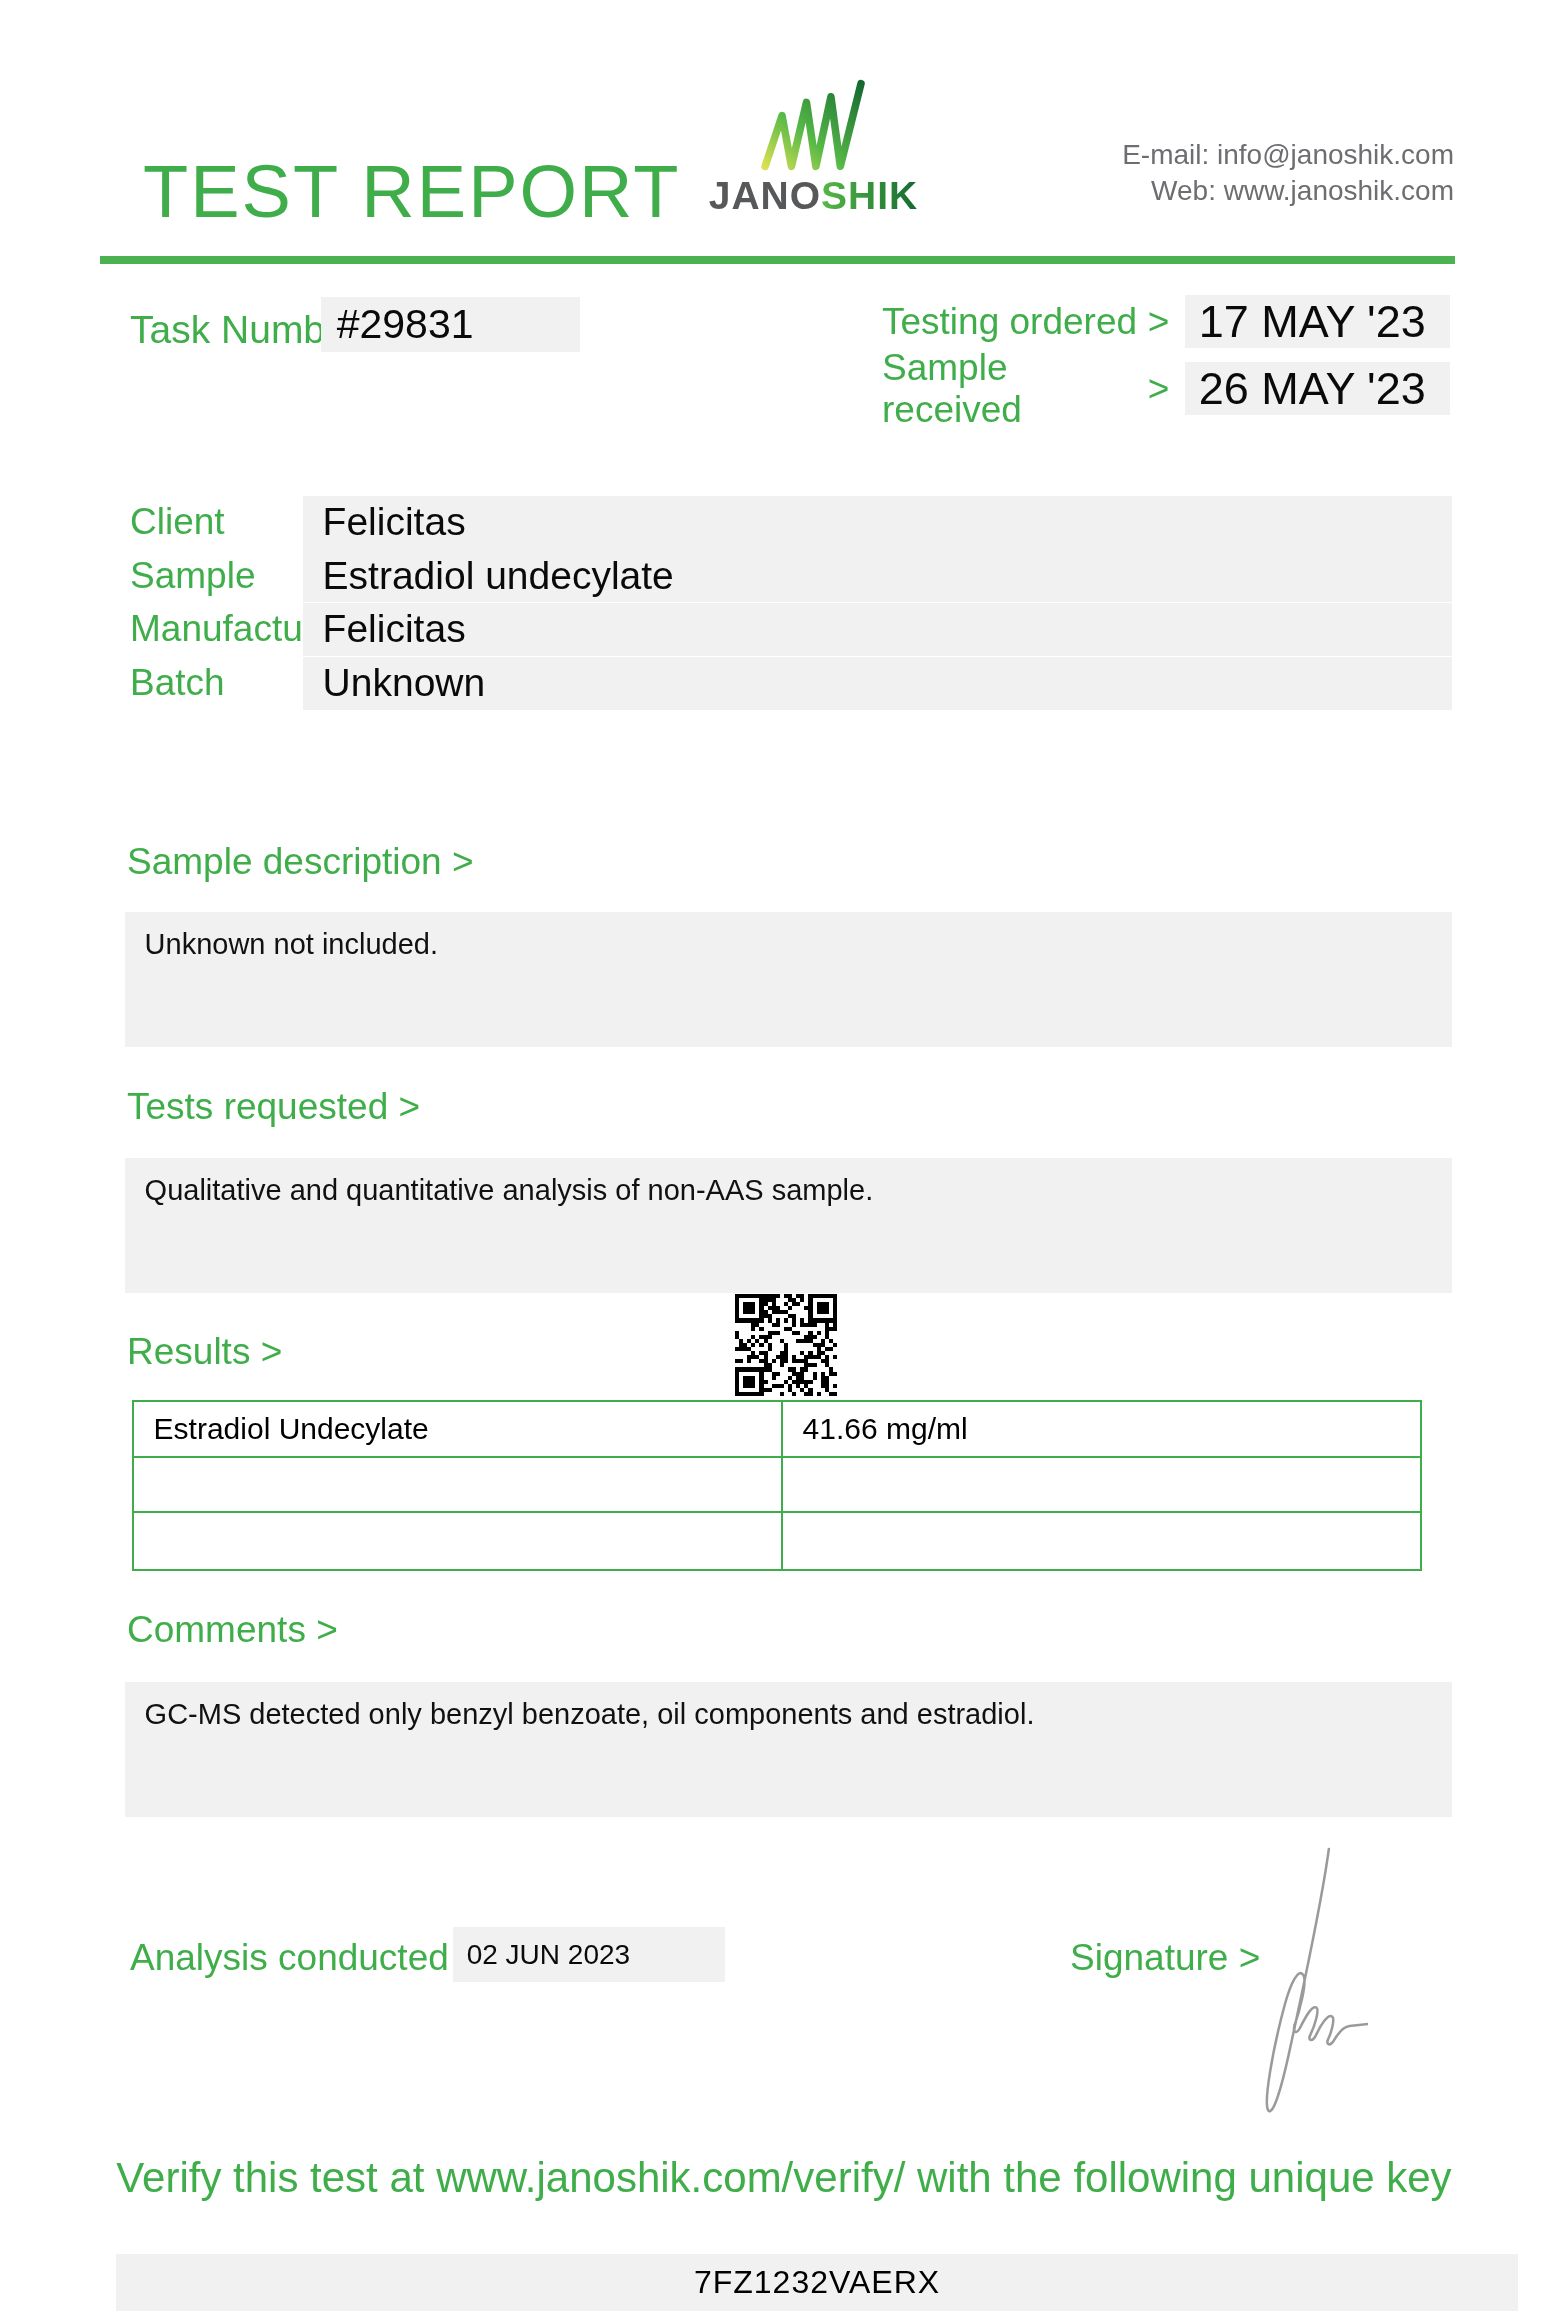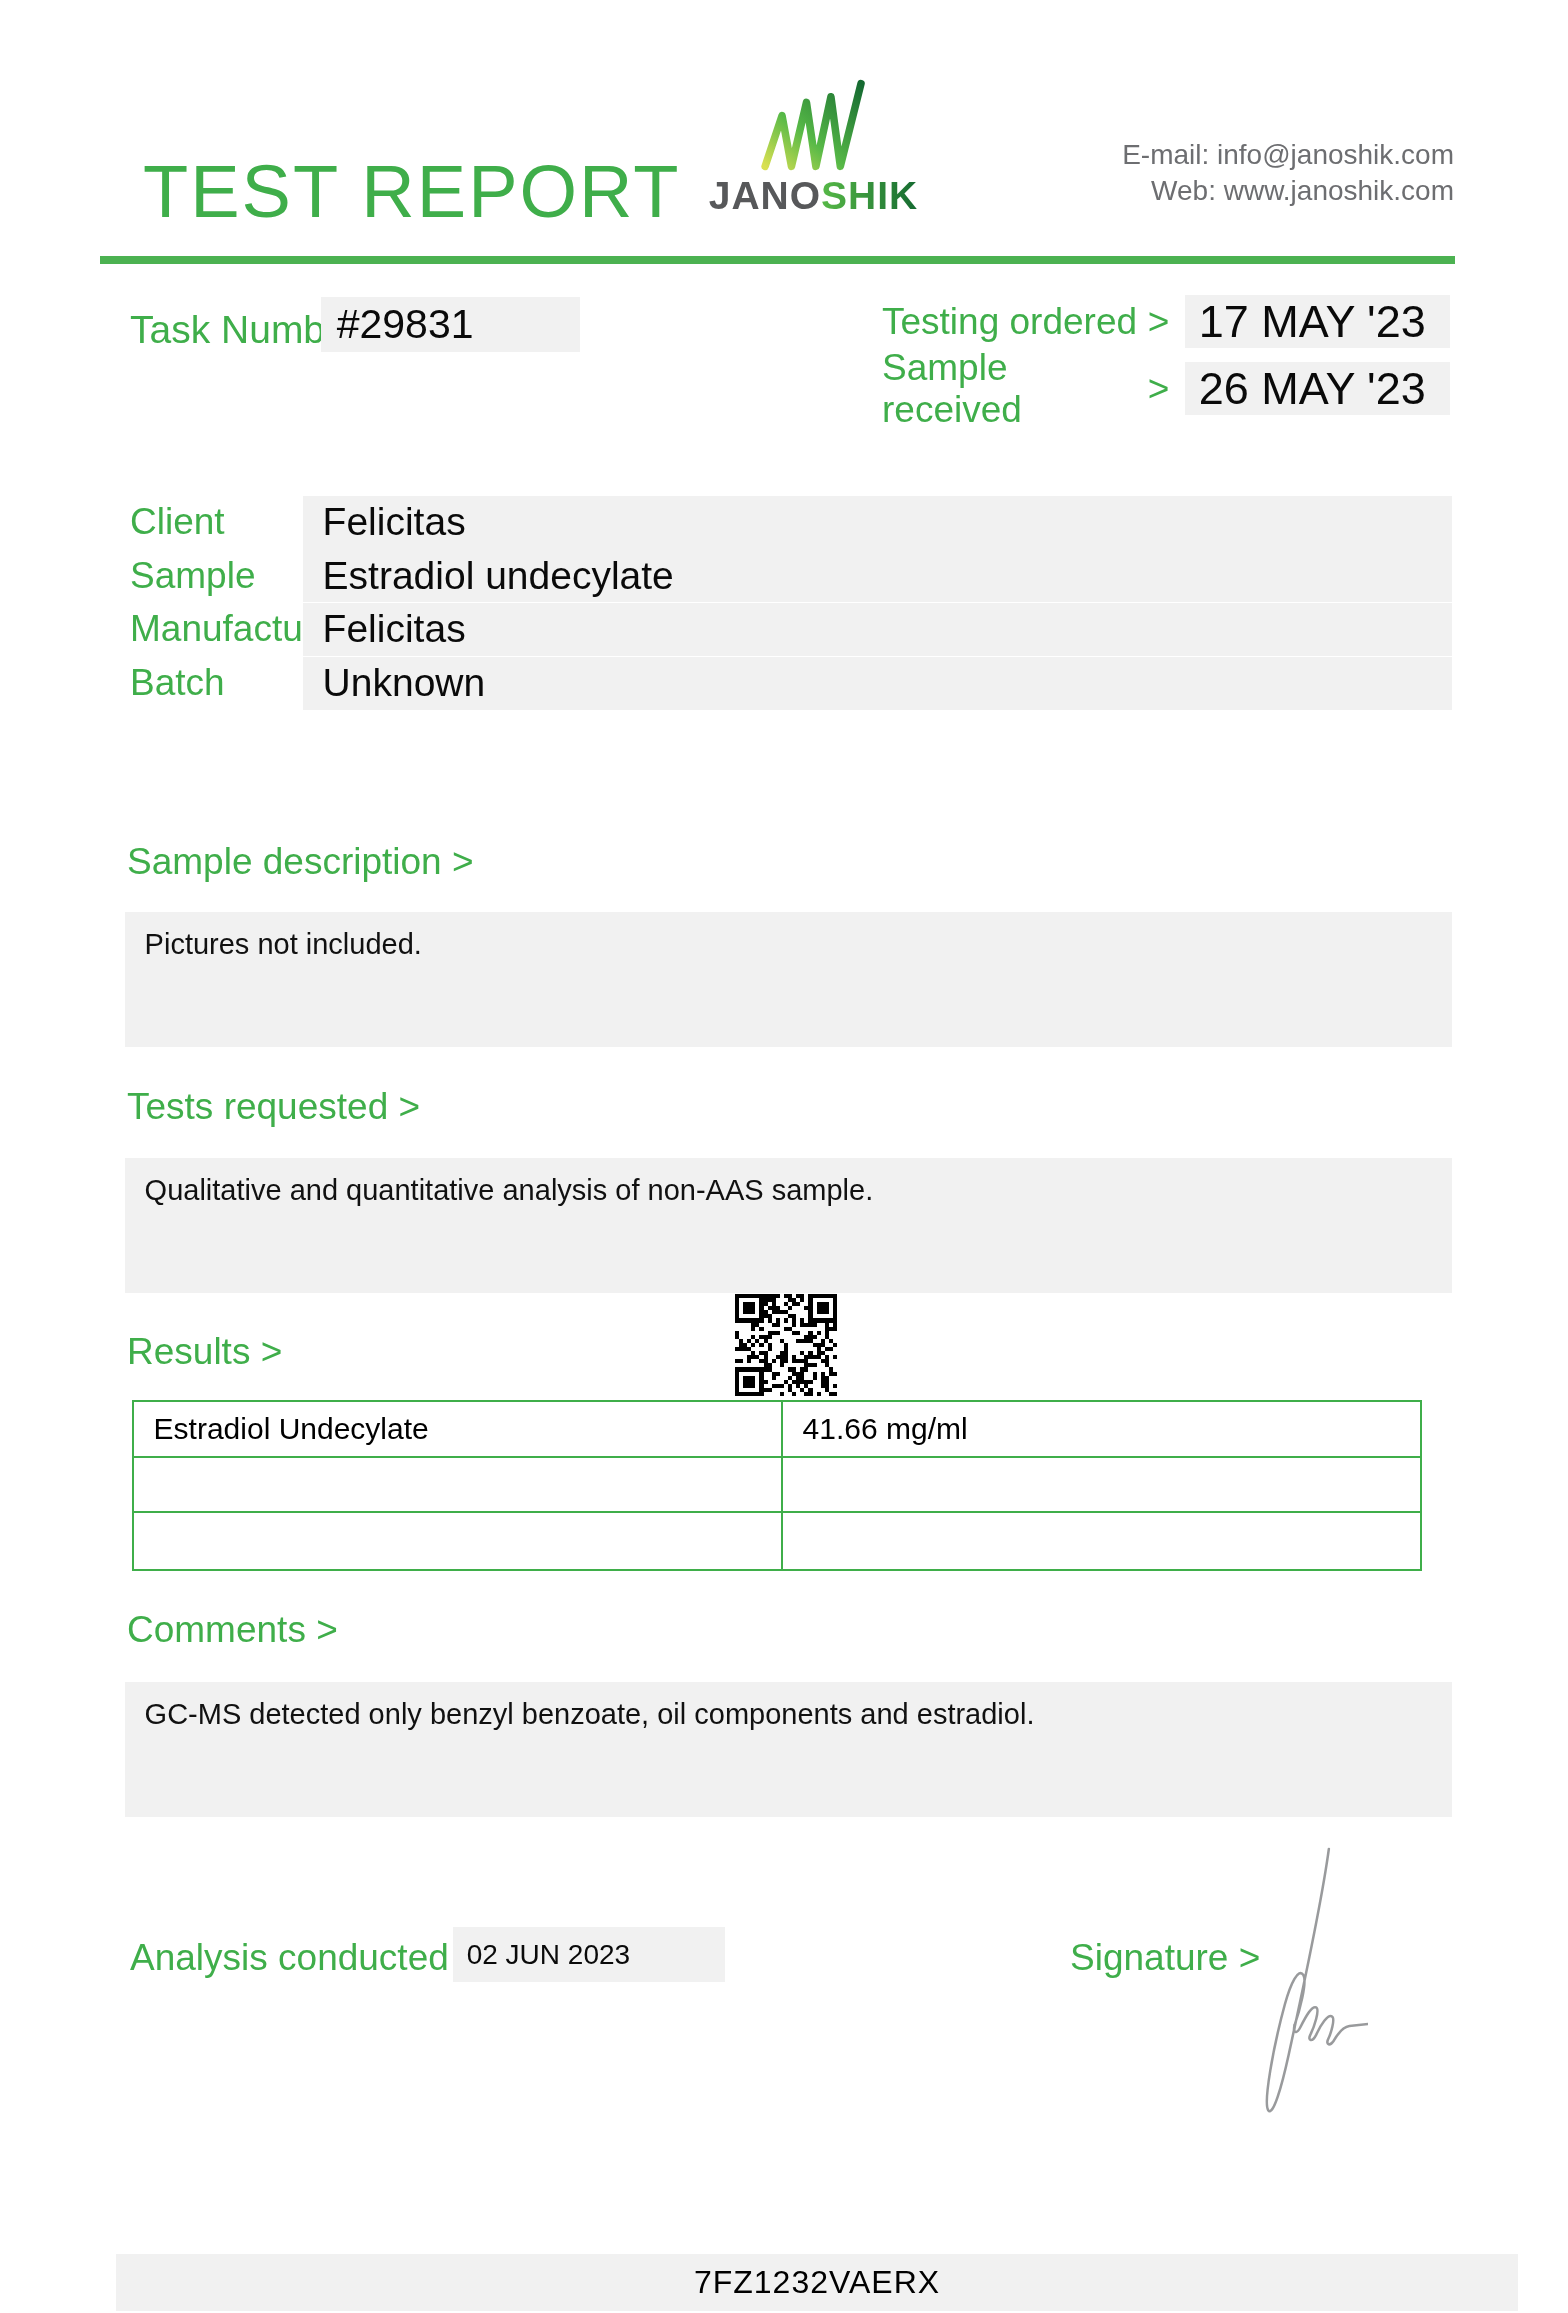--- a/index.html
+++ b/index.html
@@ -108,21 +108,21 @@
       <span class="info-label">Manufacturer</span>
       <span class="info-bar">Felicitas</span>
     </div>
     <div class="info-row">
       <span class="info-label">Batch</span>
       <span class="info-bar">Unknown</span>
     </div>
   </div>
 
   <div class="section-heading h-desc">Sample description &gt;</div>
-  <div class="text-box b-desc">Pictures not included.</div>
+  <div class="text-box b-desc">Unknown not included.</div>
 
   <div class="section-heading h-tests">Tests requested &gt;</div>
   <div class="text-box b-tests">Qualitative and quantitative analysis of non-AAS sample.</div>
 
   <div class="section-heading h-results">Results &gt;</div>
   <div class="qr">
     <svg id="qr-svg" width="102" height="102" viewBox="0 0 25 25" style="shape-rendering:crispEdges">
         <g fill="#000">
           <rect x="0" y="0" width="1" height="1"></rect>
           <rect x="1" y="0" width="1" height="1"></rect>
@@ -446,18 +446,19 @@
   <div class="signature-label">Signature &gt;</div>
   <div class="signature">
     <svg width="137" height="288" viewBox="0 0 140 294">
       <g fill="none" stroke="var(--signature-gray)" stroke-width="2.6" stroke-linecap="round" stroke-linejoin="round" opacity="0.9">
         <path d="M 100,10 C 92,70 72,160 59,220 C 52,252 43,284 38,277 C 33,269 43,213 55,169 C 61,147 69,131 74,139 C 78,146 70,176 65,190"></path>
         <path d="M 65,190 c -2,8 2,10 6,2 c 6,-12 12,-22 16,-20 c 4,2 -2,20 -6,28 c -3,6 2,8 6,0 c 5,-11 12,-21 16,-19 c 4,2 -1,18 -4,24 c -2,5 2,7 6,1 c 4,-7 10,-14 16,-15 l 28,-3"></path>
       </g>
     </svg>
   </div>
 
+  <div class="verify-heading">Verify this test at www.janoshik.com/verify/ with the following unique key</div>
   <div class="key-box">
     <span>7FZ1232VAERX</span>
   </div>
 
 </div>
 
 
 </body></html>

